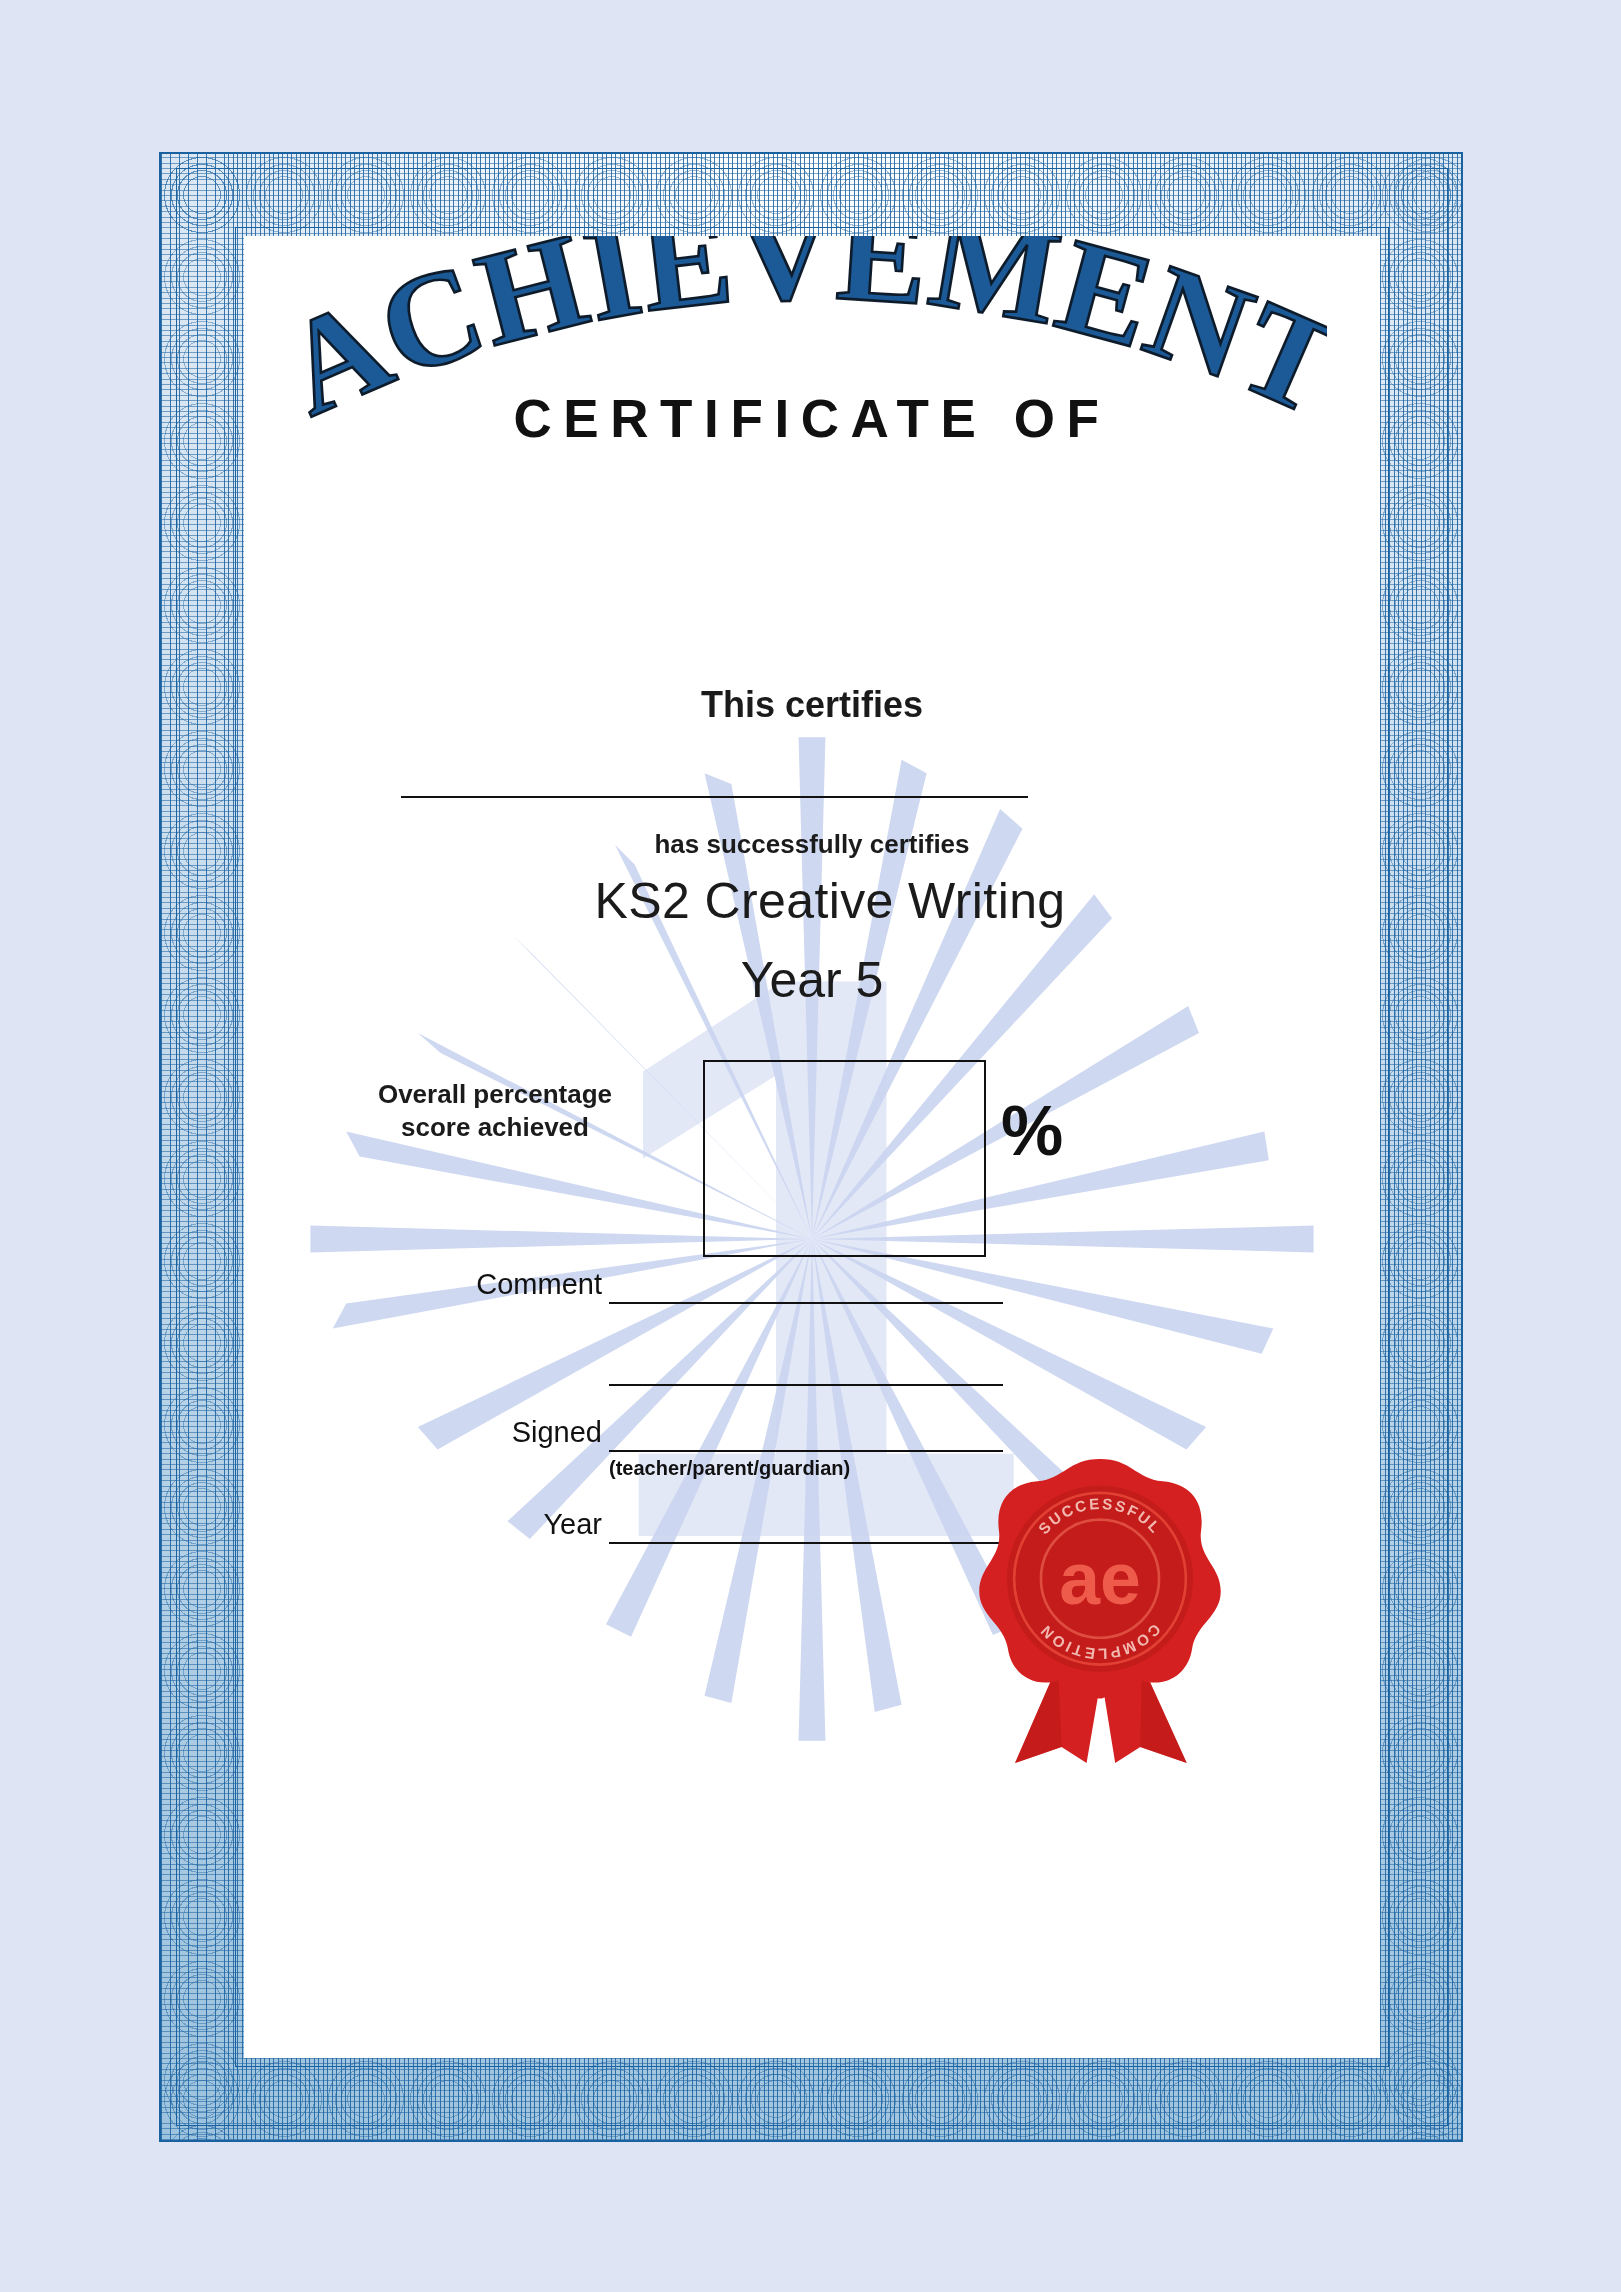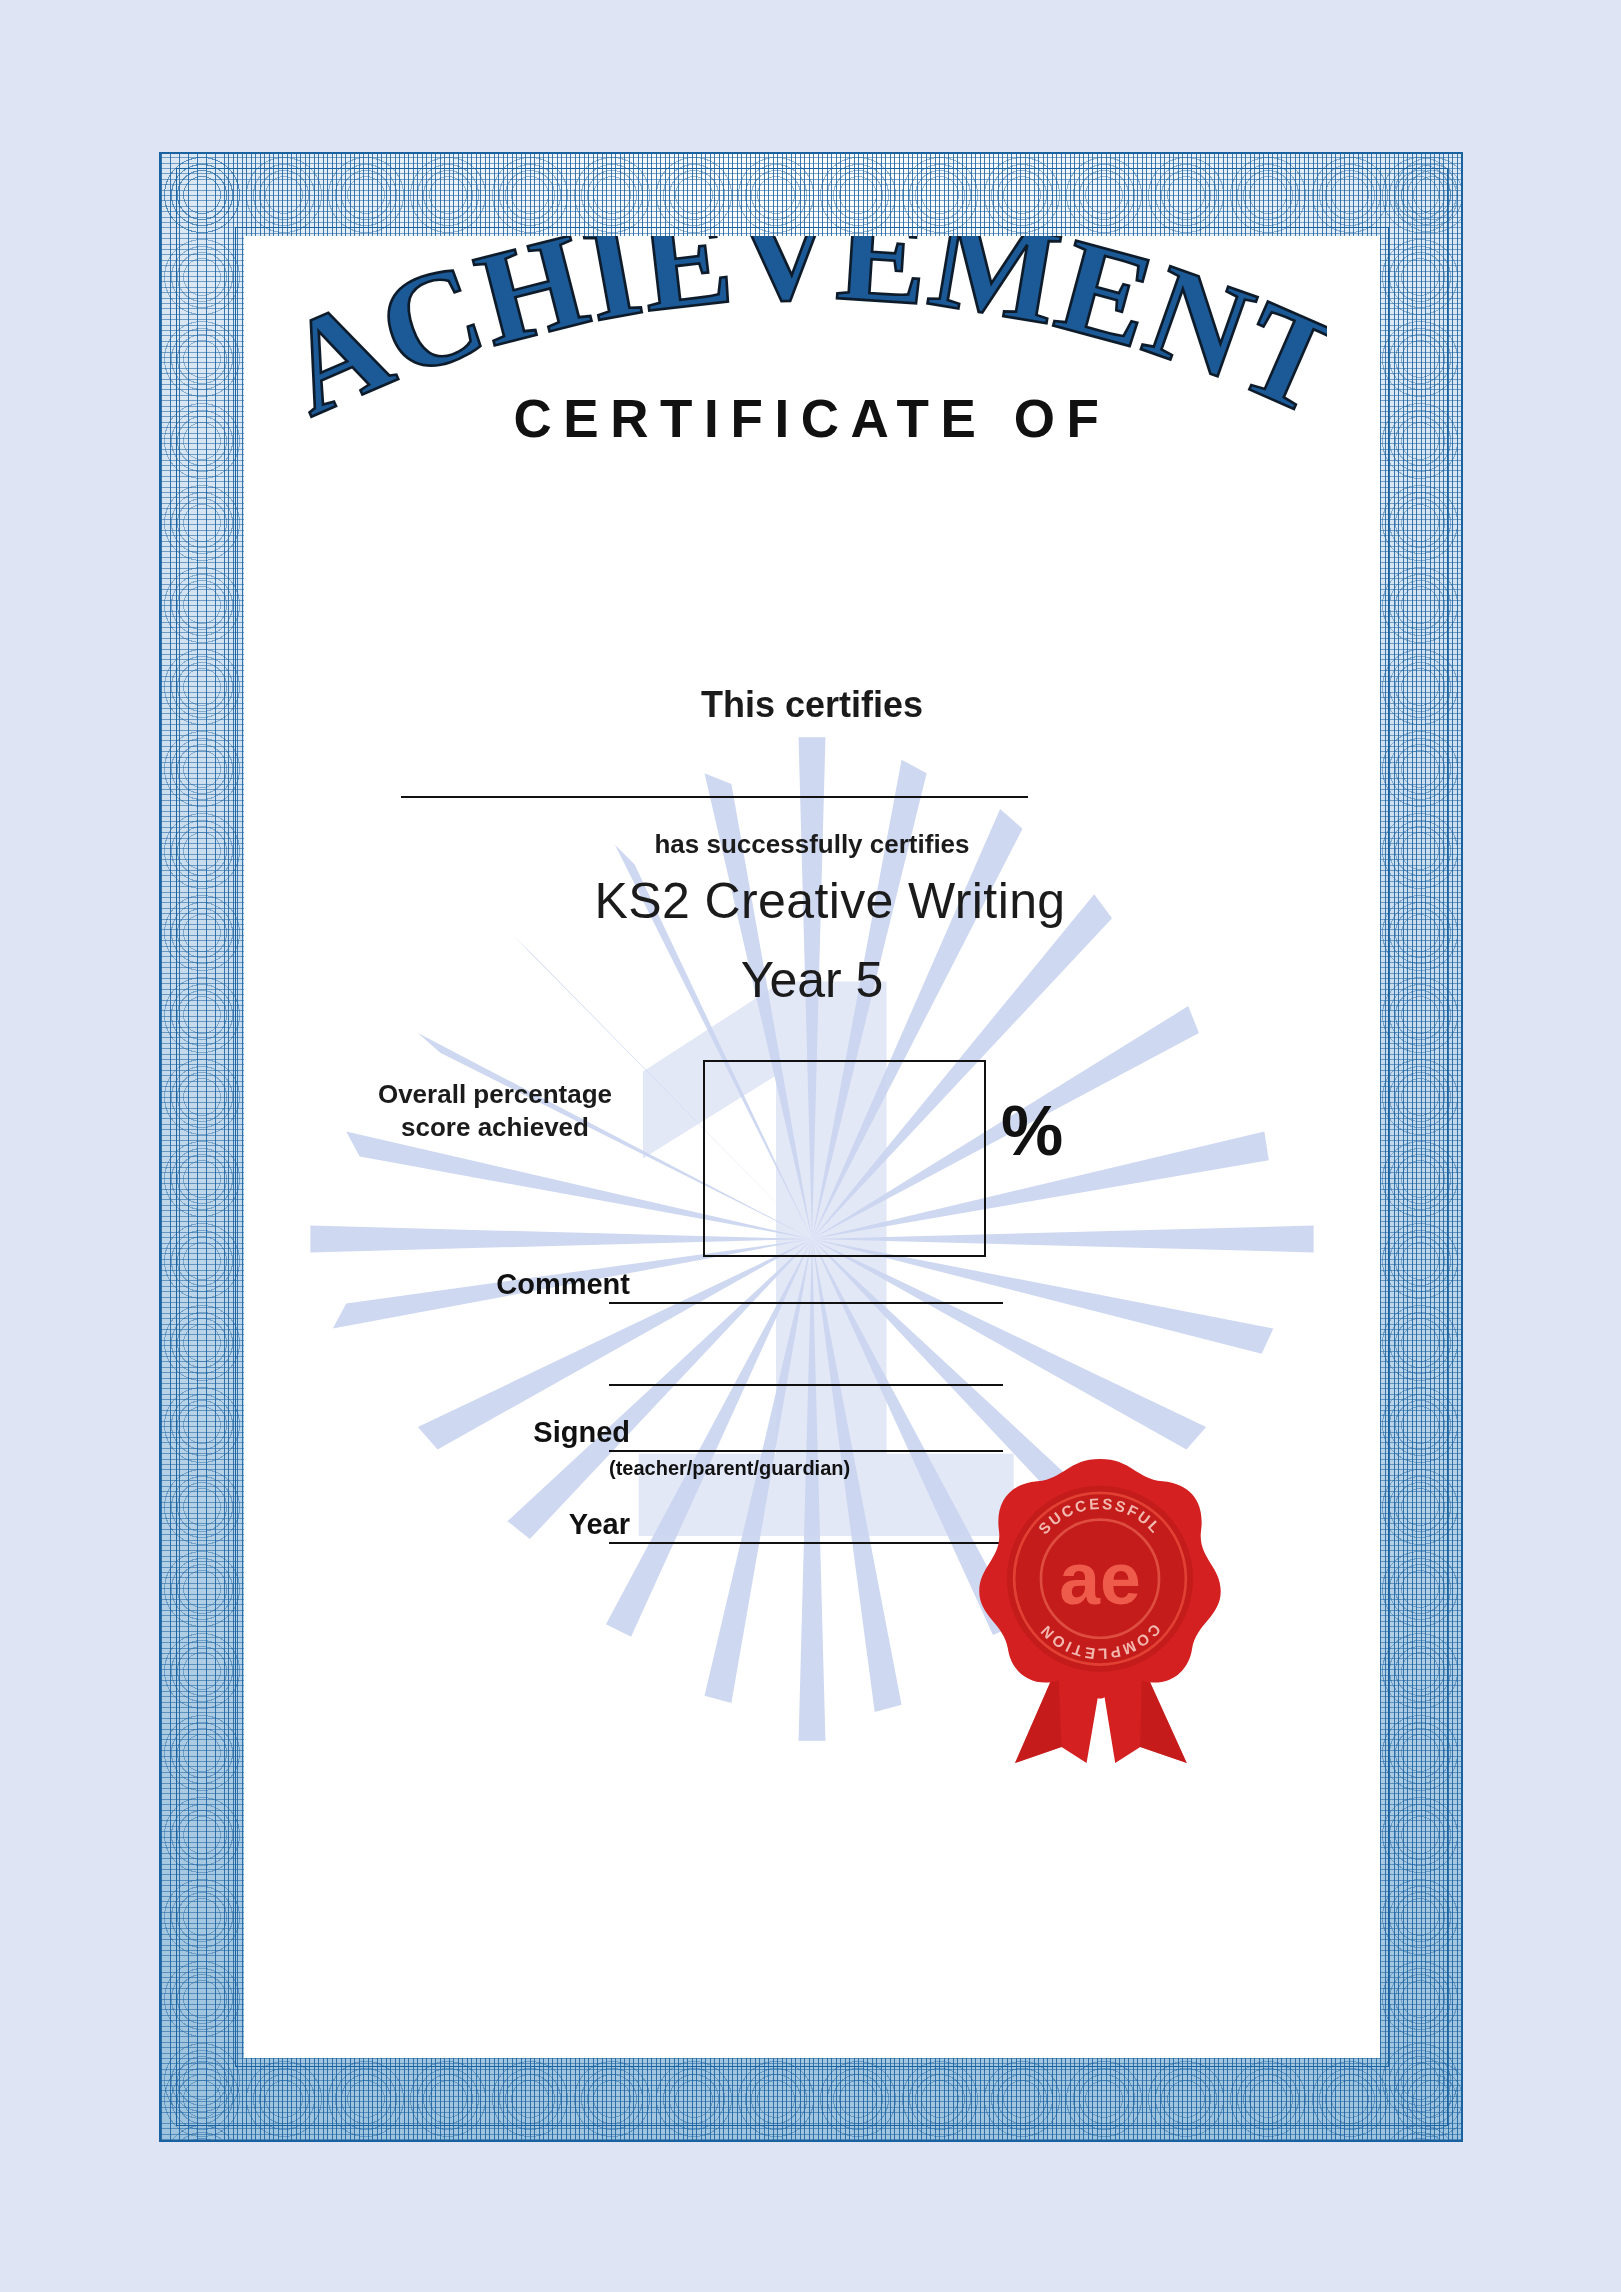--- a/index.html
+++ b/index.html
@@ -223,24 +223,23 @@
     left: 757px;
     top: 855px;
     font-size: 70px;
     font-weight: bold;
     color: #111;
   }
 
   .label-left {
     position: absolute;
     font-size: 29px;
-    font-weight: bold;
+    font-weight: normal;
     color: #111;
     text-align: right;
-    margin-left: 28px;
   }
   .comment-label { left: -36px; width: 394px; top: 1032px; }
   .rule-comment-1 { left: 365px; width: 394px; top: 1066px; }
   .rule-comment-2 { left: 365px; width: 394px; top: 1148px; }
 
   .signed-label { left: -36px; width: 394px; top: 1180px; }
   .rule-signed { left: 365px; width: 394px; top: 1214px; }
   .signed-sub {
     position: absolute;
     left: 365px;

